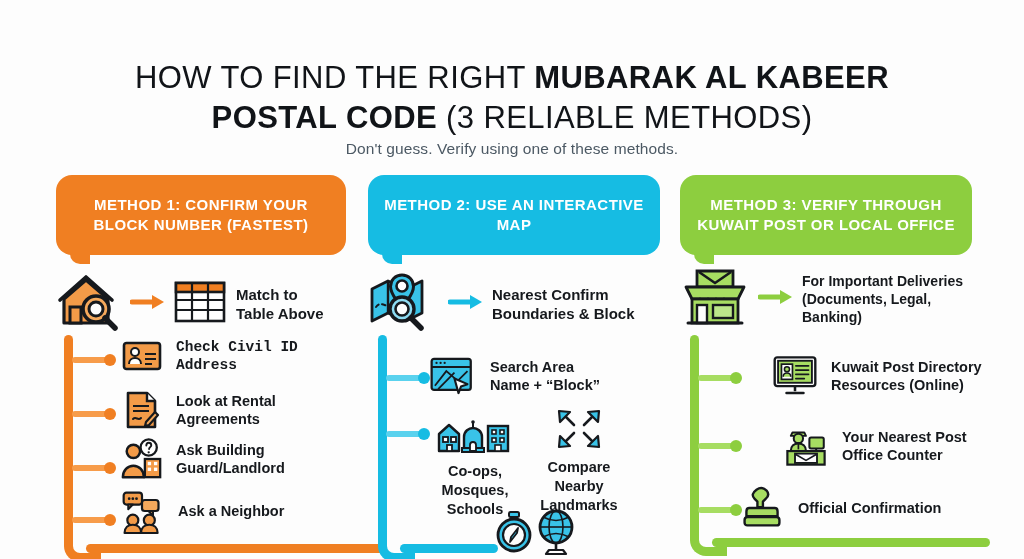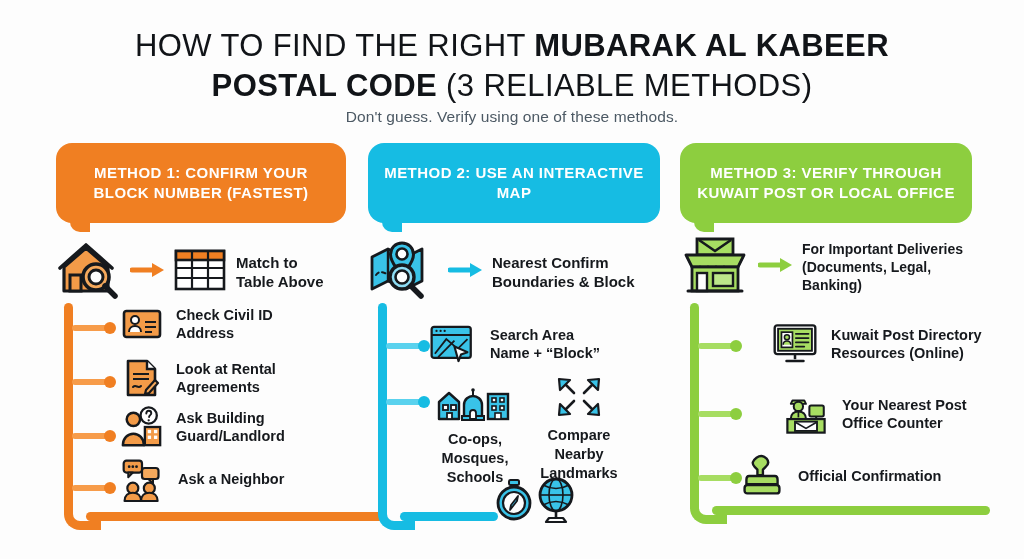--- a/index.html
+++ b/index.html
@@ -3,21 +3,21 @@
 <meta charset="utf-8">
 <style>
   html,body{margin:0;padding:0;}
   body{
     width:1024px;height:559px;
     background:#fdfdfd;
     font-family:"Liberation Sans",sans-serif;
     overflow:hidden;
     position:relative;
   }
-  .stage{position:relative;width:1024px;height:512px;}
+  .stage{position:relative;width:1024px;height:512px;margin-top:32px;}
 
   
   .title-wrap{position:absolute;left:0;top:26px;width:1024px;text-align:center;}
   .title-line{
     font-size:31px;line-height:40px;letter-spacing:.4px;
     color:#111418;font-weight:400;white-space:nowrap;
   }
   .title-line b{font-weight:700;}
   .subtitle{
     position:absolute;left:0;top:108px;width:1024px;text-align:center;
@@ -157,21 +157,21 @@
   </div>
   <div class="branch" style="left:72px;top:430px;">
     <div class="stub" style="left:0;top:3px;width:36px;background:#F79C4A;"></div>
     <div class="dot" style="left:32px;top:0;background:#F07F22;"></div>
   </div>
   <div class="branch" style="left:72px;top:482px;">
     <div class="stub" style="left:0;top:3px;width:36px;background:#F79C4A;"></div>
     <div class="dot" style="left:32px;top:0;background:#F07F22;"></div>
   </div>
 
-  <div class="item" style="left:120px;top:306px;">
+  <div class="item" style="left:120px;top:306px;font-family:Liberation Mono, monospace;">
     <span class="item-icon">
       <svg width="40" height="32" viewBox="0 0 40 32">
         <rect x="2" y="3" width="36" height="26" rx="2.5" fill="#F39B48" stroke="#16191d" stroke-width="2.6"></rect>
         <circle cx="13" cy="12" r="4" fill="#fff" stroke="#16191d" stroke-width="2"></circle>
         <path d="M7 24c0-4 3-6 6-6s6 2 6 6" fill="#fff" stroke="#16191d" stroke-width="2"></path>
         <line x1="23" y1="14" x2="34" y2="14" stroke="#16191d" stroke-width="2"></line>
         <line x1="23" y1="19" x2="34" y2="19" stroke="#16191d" stroke-width="2"></line>
         <line x1="23" y1="24" x2="30" y2="24" stroke="#16191d" stroke-width="2"></line>
       </svg>
     </span>

